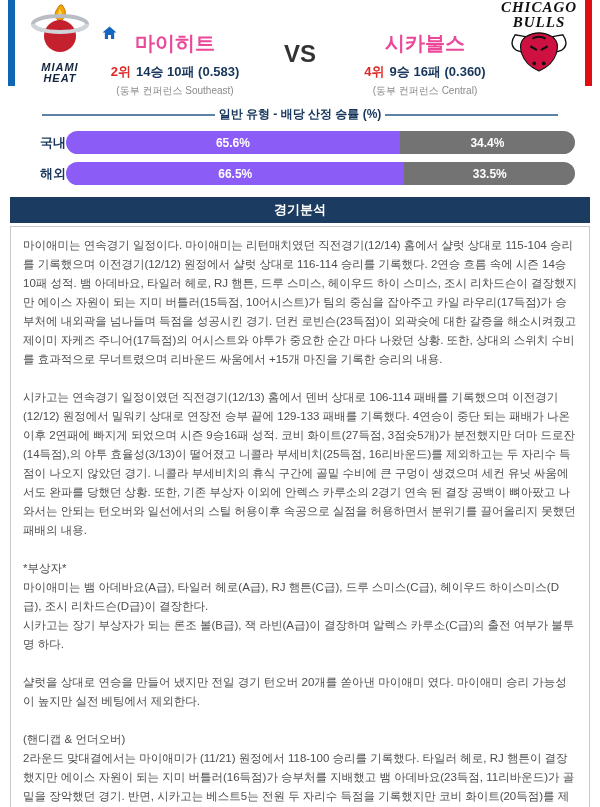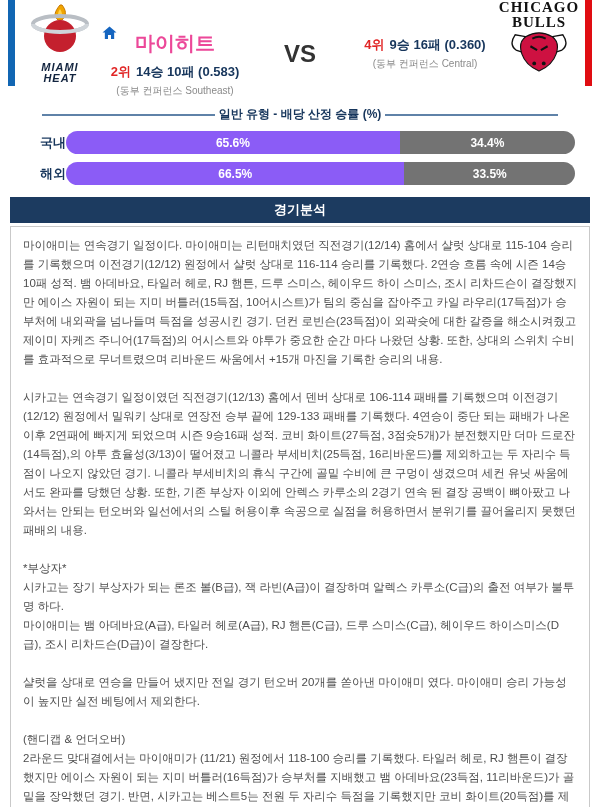--- a/index.html
+++ b/index.html
@@ -10,21 +10,21 @@
   .top{position:relative;height:96px;}
   .strip{position:absolute;top:0;width:7px;height:86px;}
   .strip.home{left:8px;background:#1166b3;}
   .strip.away{right:8px;background:#e00d12;}
   .logo{position:absolute;text-align:center;}
   .heat-logo{left:22px;top:4px;width:76px;}
   .heat-word{font-size:11px;font-weight:bold;font-style:italic;color:#12243f;
              letter-spacing:1px;line-height:11px;}
   .bulls-logo{right:18px;top:0px;width:86px;}
   .bulls-word{font-family:"Liberation Serif","DejaVu Serif",serif;font-weight:bold;
-              font-size:15px;color:#111;letter-spacing:1px;line-height:15px;}
+              font-size:15px;color:#111;letter-spacing:1px;line-height:15px;font-style:italic;}
   .home-ico{position:absolute;left:102px;top:26px;width:15px;height:14px;}
   .team-block{position:absolute;top:30px;text-align:center;}
   .team-block.home{left:105px;width:140px;}
   .team-block.away{left:355px;width:140px;}
   .team-name{font-size:20px;font-weight:800;color:#ec4899;}
   .team-record{margin-top:6px;font-size:13px;font-weight:bold;color:#17365c;}
   .team-record .rank{color:#e12626;margin-right:5px;}
   .team-conf{margin-top:3px;font-size:10px;color:#8a8a8a;}
   .vs{position:absolute;left:270px;top:40px;width:60px;text-align:center;
       font-size:24px;font-weight:bold;color:#333;}
@@ -80,20 +80,21 @@
       <div class="team-name">마이히트</div>
       <div class="team-record">
         <span class="rank">2위</span><span>14승 10패 (0.583)</span>
       </div>
       <div class="team-conf">(동부 컨퍼런스 Southeast)</div>
     </div>
 
     <div class="vs">VS</div>
 
     <div class="team-block away">
+      <div class="team-name">시카불스</div>
       <div class="team-record">
         <span class="rank">4위</span><span>9승 16패 (0.360)</span>
       </div>
       <div class="team-conf">(동부 컨퍼런스 Central)</div>
     </div>
 
     <div class="logo bulls-logo">
       <div class="bulls-word">CHICAGO</div>
       <div class="bulls-word">BULLS</div>
       <svg width="62" height="42" viewBox="0 0 64 44">
@@ -129,21 +130,21 @@
       <div class="seg away">33.5%</div>
     </div>
   </div>
 
   <div class="analysis-header">경기분석</div>
 
   <div class="analysis-box">
     <p>마이애미는 연속경기 일정이다. 마이애미는 리턴매치였던 직전경기(12/14) 홈에서 샬럿 상대로 115-104 승리를 기록했으며 이전경기(12/12) 원정에서 샬럿 상대로 116-114 승리를 기록했다. 2연승 흐름 속에 시즌 14승10패 성적. 뱀 아데바요, 타일러 헤로, RJ 햄튼, 드루 스미스, 헤이우드 하이 스미스, 조시 리차드슨이 결장했지만 에이스 자원이 되는 지미 버틀러(15득점, 10어시스트)가 팀의 중심을 잡아주고 카일 라우리(17득점)가 승부처에 내외곽을 넘나들며 득점을 성공시킨 경기. 던컨 로빈슨(23득점)이 외곽슛에 대한 갈증을 해소시켜줬고 제이미 자케즈 주니어(17득점)의 어시스트와 야투가 중요한 순간 마다 나왔던 상황. 또한, 상대의 스위치 수비를 효과적으로 무너트렸으며 리바운드 싸움에서 +15개 마진을 기록한 승리의 내용.</p>
     <p>시카고는 연속경기 일정이였던 직전경기(12/13) 홈에서 덴버 상대로 106-114 패배를 기록했으며 이전경기(12/12) 원정에서 밀워키 상대로 연장전 승부 끝에 129-133 패배를 기록했다. 4연승이 중단 되는 패배가 나온 이후 2연패에 빠지게 되었으며 시즌 9승16패 성적. 코비 화이트(27득점, 3점슛5개)가 분전했지만 더마 드로잔(14득점),의 야투 효율성(3/13)이 떨어졌고 니콜라 부세비치(25득점, 16리바운드)를 제외하고는 두 자리수 득점이 나오지 않았던 경기. 니콜라 부세비치의 휴식 구간에 골밑 수비에 큰 구멍이 생겼으며 세컨 유닛 싸움에서도 완파를 당했던 상황. 또한, 기존 부상자 이외에 안렉스 카루소의 2경기 연속 된 결장 공백이 뼈아팠고 나와서는 안되는 턴오버와 일선에서의 스틸 허용이후 속공으로 실점을 허용하면서 분위기를 끌어올리지 못했던 패배의 내용.</p>
     <p>*부상자*</p>
+    <p class="tight">마이애미는 뱀 아데바요(A급), 타일러 헤로(A급), RJ 햄튼(C급), 드루 스미스(C급), 헤이우드 하이스미스(D급), 조시 리차드슨(D급)이 결장한다.</p>
     <p class="tight">시카고는 장기 부상자가 되는 론조 볼(B급), 잭 라빈(A급)이 결장하며 알렉스 카루소(C급)의 출전 여부가 불투명 하다.</p>
-    <p class="tight">마이애미는 뱀 아데바요(A급), 타일러 헤로(A급), RJ 햄튼(C급), 드루 스미스(C급), 헤이우드 하이스미스(D급), 조시 리차드슨(D급)이 결장한다.</p>
     <p>샬럿을 상대로 연승을 만들어 냈지만 전일 경기 턴오버 20개를 쏟아낸 마이애미 였다. 마이애미 승리 가능성이 높지만 실전 베팅에서 제외한다.</p>
     <p>(핸디캡 &amp; 언더오버)</p>
     <p class="tight">2라운드 맞대결에서는 마이애미가 (11/21) 원정에서 118-100 승리를 기록했다. 타일러 헤로, RJ 햄튼이 결장했지만 에이스 자원이 되는 지미 버틀러(16득점)가 승부처를 지배했고 뱀 아데바요(23득점, 11리바운드)가 골밑을 장악했던 경기. 반면, 시카고는 베스트5는 전원 두 자리수 득점을 기록했지만 코비 화이트(20득점)를 제외하고는 야투 효율성이 좋지 않았고 리바운드 싸움에서 -7개 마진으로 밀렸던 경기.</p>
 
   </div>
 
 </div>
 
 </body></html>

